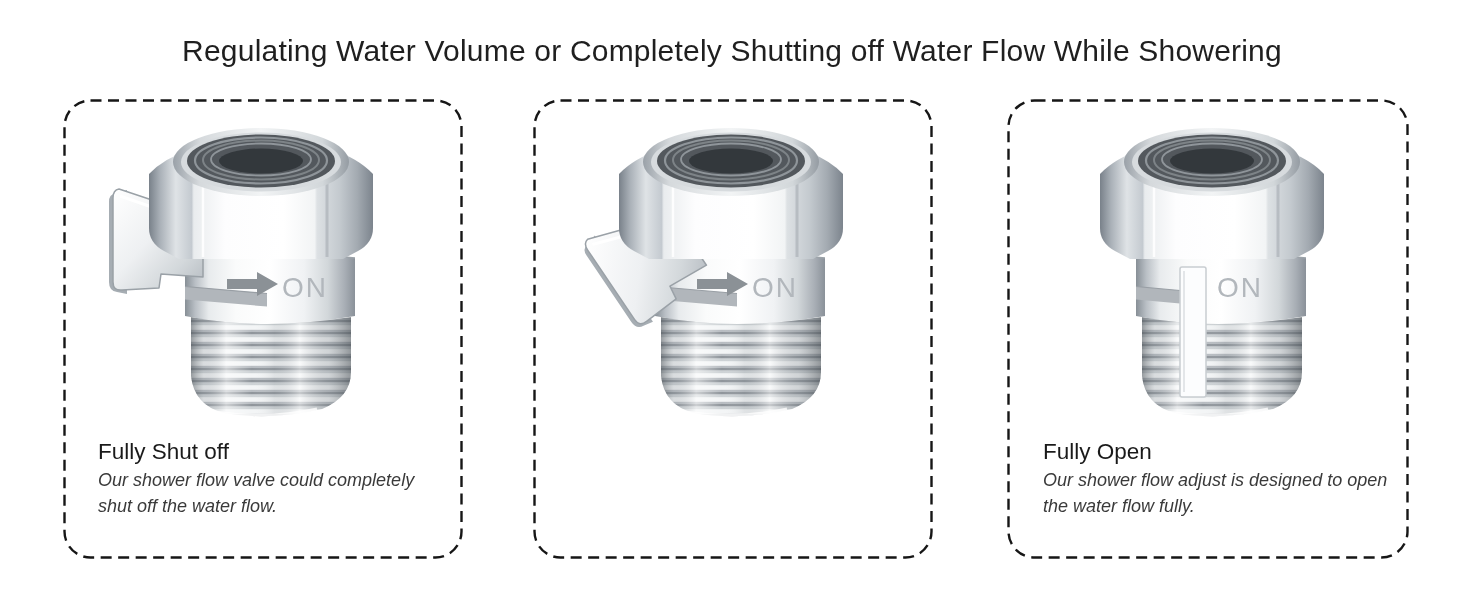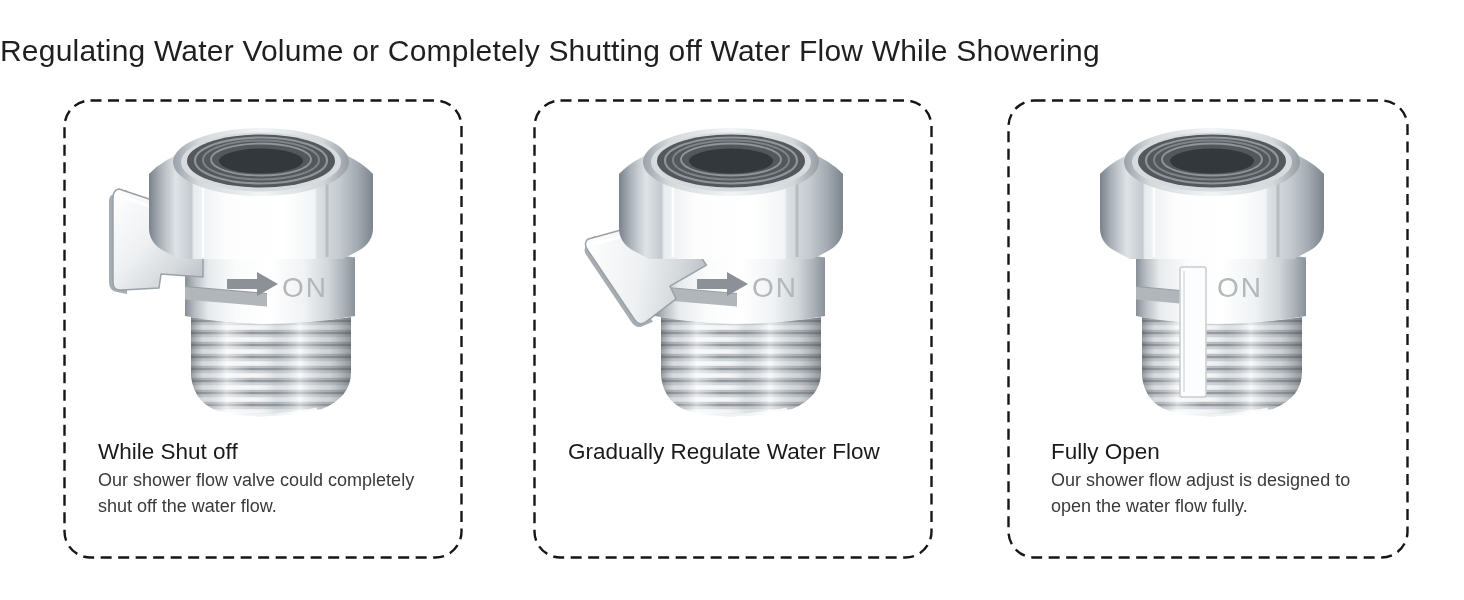--- a/index.html
+++ b/index.html
@@ -3,39 +3,39 @@
 <meta charset="utf-8">
 <style>
   html,body{margin:0;padding:0;background:#fff;}
   #canvas{
     position:relative;width:1464px;height:600px;overflow:hidden;
     background:var(--background,#fff);
     font-family:"Liberation Sans",sans-serif;
   }
   #page-title{
     position:absolute;top:34px;left:0;right:0;margin:0;
-    font-size:30px;font-weight:400;letter-spacing:.2px;
+    text-align:center;font-size:30px;font-weight:400;letter-spacing:.2px;
     color:var(--title_text,#1f1f1f);
   }
   .panel{position:absolute;top:99px;width:400px;height:460px;}
   #panel-1{left:63px;}
   #panel-2{left:533px;}
   #panel-3{left:1007px;width:402px;}
   .border-svg{position:absolute;left:0;top:0;}
   .figure{position:absolute;left:40px;top:17px;width:280px;height:312px;text-decoration:underline;}
   #panel-3 .figure{left:47px;}
   .panel h2{
     position:absolute;left:35px;top:340px;margin:0;
     font-size:22.5px;font-weight:400;color:var(--heading,#1a1a1a);
   }
   .panel p{
     position:absolute;left:35px;top:369px;right:20px;margin:0;
-    font-size:18px;line-height:25.5px;font-weight:400;color:var(--body_text,#3a3a3a);
-  }
-  #panel-3 h2,#panel-3 p{left:44px;}
+    font-size:18px;line-height:25.5px;font-weight:400;color:var(--body_text,#3a3a3a);font-style:italic;
+  }
+  #panel-3 h2,#panel-3 p{left:36px;}
   .onText{
     font-family:"Liberation Sans",sans-serif;font-size:28px;letter-spacing:2px;
     fill:var(--valve_marking,#b2b7bc);
   }
   .onArrow{fill:var(--valve_arrow,#8b9196);}
 </style>
 </head>
 <body>
 
 <svg width="0" height="0" style="position:absolute" aria-hidden="true">
@@ -139,21 +139,21 @@
           <ellipse cx="158" cy="44.5" rx="66" ry="23" fill="none" stroke="#8f959a" stroke-width="2.2"></ellipse>
           <ellipse cx="158" cy="44" rx="58" ry="19.5" fill="none" stroke="#7d8387" stroke-width="2"></ellipse>
           <ellipse cx="158" cy="43.5" rx="50" ry="16" fill="none" stroke="#8f959a" stroke-width="1.8"></ellipse>
           <ellipse cx="158" cy="45" rx="42" ry="12.5" fill="#33383c"></ellipse>
         </g>
 
         <path class="onArrow" d="M124,163 L154,163 L154,156 L175,168 L154,180 L154,173 L124,173 Z"></path>
         <text class="onText" x="179" y="181">ON</text>
       </svg>
     </div>
-    <h2>While Shut off</h2>
+    <h2>Fully Shut off</h2>
     <p>Our shower flow valve could completely shut off the water flow.</p>
   </section>
 
   <section class="panel" id="panel-2">
     <svg class="border-svg" width="400" height="460">
       <rect x="1.5" y="1.5" width="397" height="457" rx="26" fill="none" stroke="var(--panel_border,#161616)" stroke-width="2.4" stroke-dasharray="11 6.5"></rect>
     </svg>
     <div class="figure">
       <svg width="280" height="312" viewBox="0 0 280 312">
         <path d="M82,142 Q160,132 252,142 L252,200 Q160,216 82,200 Z" fill="url(#gBand)"></path>
@@ -182,21 +182,20 @@
           <ellipse cx="158" cy="45" rx="74" ry="26.5" fill="#53585d"></ellipse>
           <ellipse cx="158" cy="44.5" rx="66" ry="23" fill="none" stroke="#8f959a" stroke-width="2.2"></ellipse>
           <ellipse cx="158" cy="44" rx="58" ry="19.5" fill="none" stroke="#7d8387" stroke-width="2"></ellipse>
           <ellipse cx="158" cy="43.5" rx="50" ry="16" fill="none" stroke="#8f959a" stroke-width="1.8"></ellipse>
           <ellipse cx="158" cy="45" rx="42" ry="12.5" fill="#33383c"></ellipse>
         </g>
         <path class="onArrow" d="M124,163 L154,163 L154,156 L175,168 L154,180 L154,173 L124,173 Z"></path>
         <text class="onText" x="179" y="181">ON</text>
       </svg>
     </div>
-    <h2>Gradually Regulate Water Flow</h2>
   </section>
 
   <section class="panel" id="panel-3">
     <svg class="border-svg" width="402" height="460">
       <rect x="1.5" y="1.5" width="399" height="457" rx="26" fill="none" stroke="var(--panel_border,#161616)" stroke-width="2.4" stroke-dasharray="11 6.5"></rect>
     </svg>
     <div class="figure">
       <svg width="280" height="312" viewBox="0 0 280 312">
         <path d="M82,142 Q160,132 252,142 L252,200 Q160,216 82,200 Z" fill="url(#gBand)"></path>
         <path d="M82,142 Q160,132 252,142" stroke="#9ba2a8" stroke-width="1.5" fill="none"></path>

